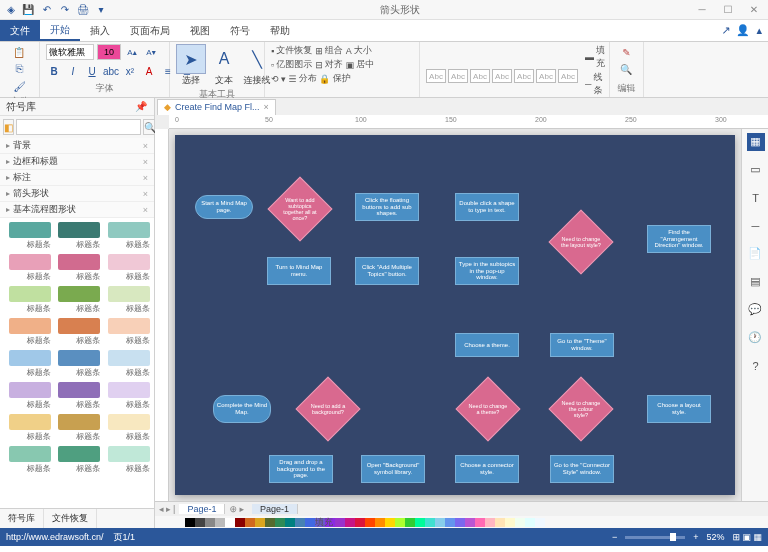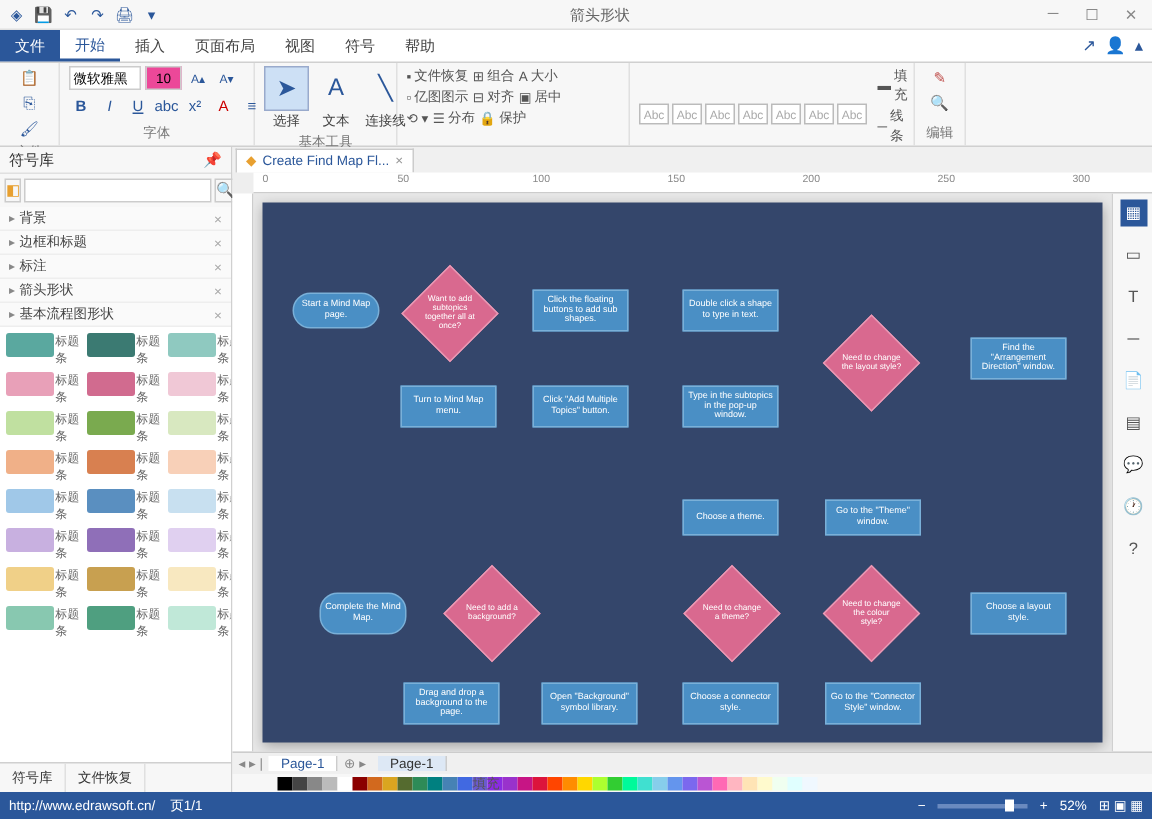--- a/index.html
+++ b/index.html
@@ -33,21 +33,21 @@
 .sidebar{width:155px;background:#f7f7f7;border-right:1px solid #d0d0d0;display:flex;flex-direction:column}
 .sb-title{height:18px;display:flex;align-items:center;padding:0 6px;font-size:10px;border-bottom:1px solid #e0e0e0}
 .sb-title .pin{margin-left:auto;color:#888}
 .sb-search{display:flex;padding:3px;gap:2px}
 .sb-search input{flex:1;height:16px;border:1px solid #ccc;font-size:9px;padding:0 3px}
 .sb-search .q{width:16px;height:16px;border:1px solid #ccc;display:flex;align-items:center;justify-content:center;color:#888}
 .sb-cat{height:16px;display:flex;align-items:center;padding:0 6px;font-size:9px;border-bottom:1px solid #eee;color:#444;background:#fafafa}
 .sb-cat .x{margin-left:auto;color:#aaa}
 .sb-cat .arrow{margin-right:3px;color:#888;font-size:8px}
 .shape-grid{flex:1;overflow:hidden;padding:4px;display:grid;grid-template-columns:repeat(3,1fr);gap:4px 3px;align-content:start;background:#fff}
-.shape-cell{display:flex;flex-direction:row;align-items:flex-start;gap:1px}
+.shape-cell{display:flex;flex-direction:column;align-items:flex-end;gap:1px}
 .ribbon-shape{width:42px;height:16px;border-radius:2px}
 .shape-label{font-size:8px;color:#666}
 .sb-footer{height:20px;border-top:1px solid #d0d0d0;display:flex}
 .sb-footer div{padding:0 8px;display:flex;align-items:center;font-size:9px;border-right:1px solid #e0e0e0}
 .canvas-area{flex:1;display:flex;flex-direction:column;background:#eee;position:relative}
 .doc-tab-bar{height:18px;background:#f0f0f0;display:flex;align-items:center;padding-left:2px}
 .doc-tab{height:16px;background:#fff;border:1px solid #ccc;border-bottom:none;padding:0 6px;display:flex;align-items:center;font-size:9px;color:#2b579a;gap:4px}
 .ruler-h{height:14px;background:#fff;border-bottom:1px solid #ccc;margin-left:14px;position:relative;font-size:7px;color:#888}
 .ruler-h span{position:absolute;top:1px}
 .ruler-v{width:14px;background:#fff;border-right:1px solid #ccc}

